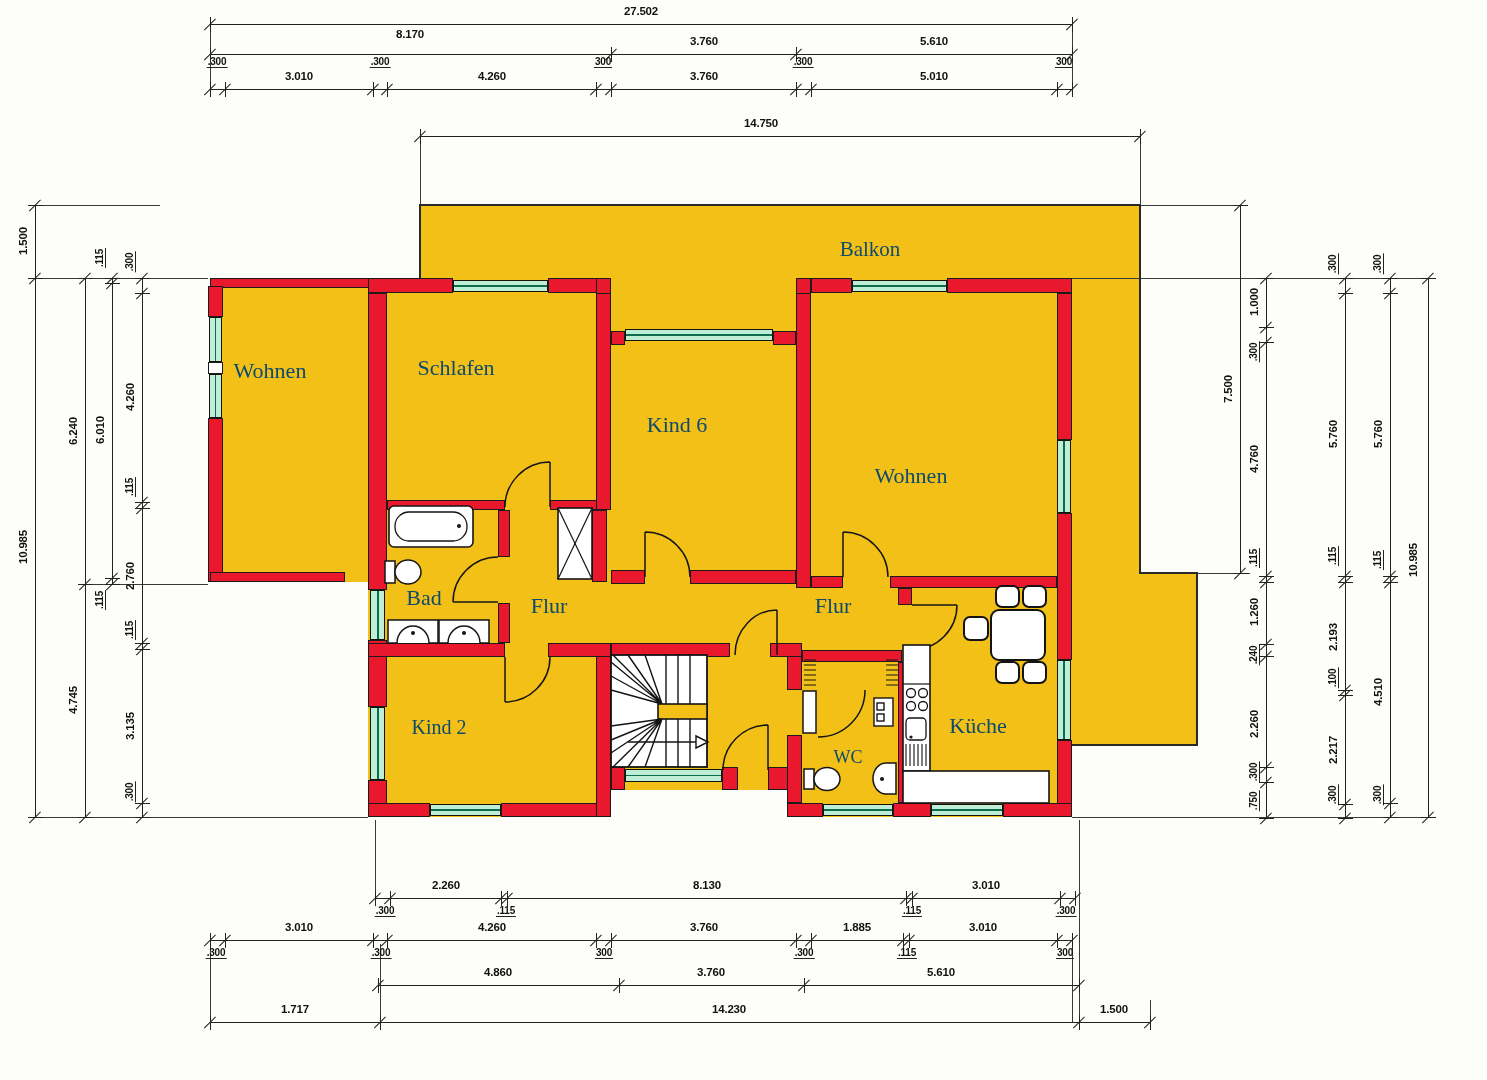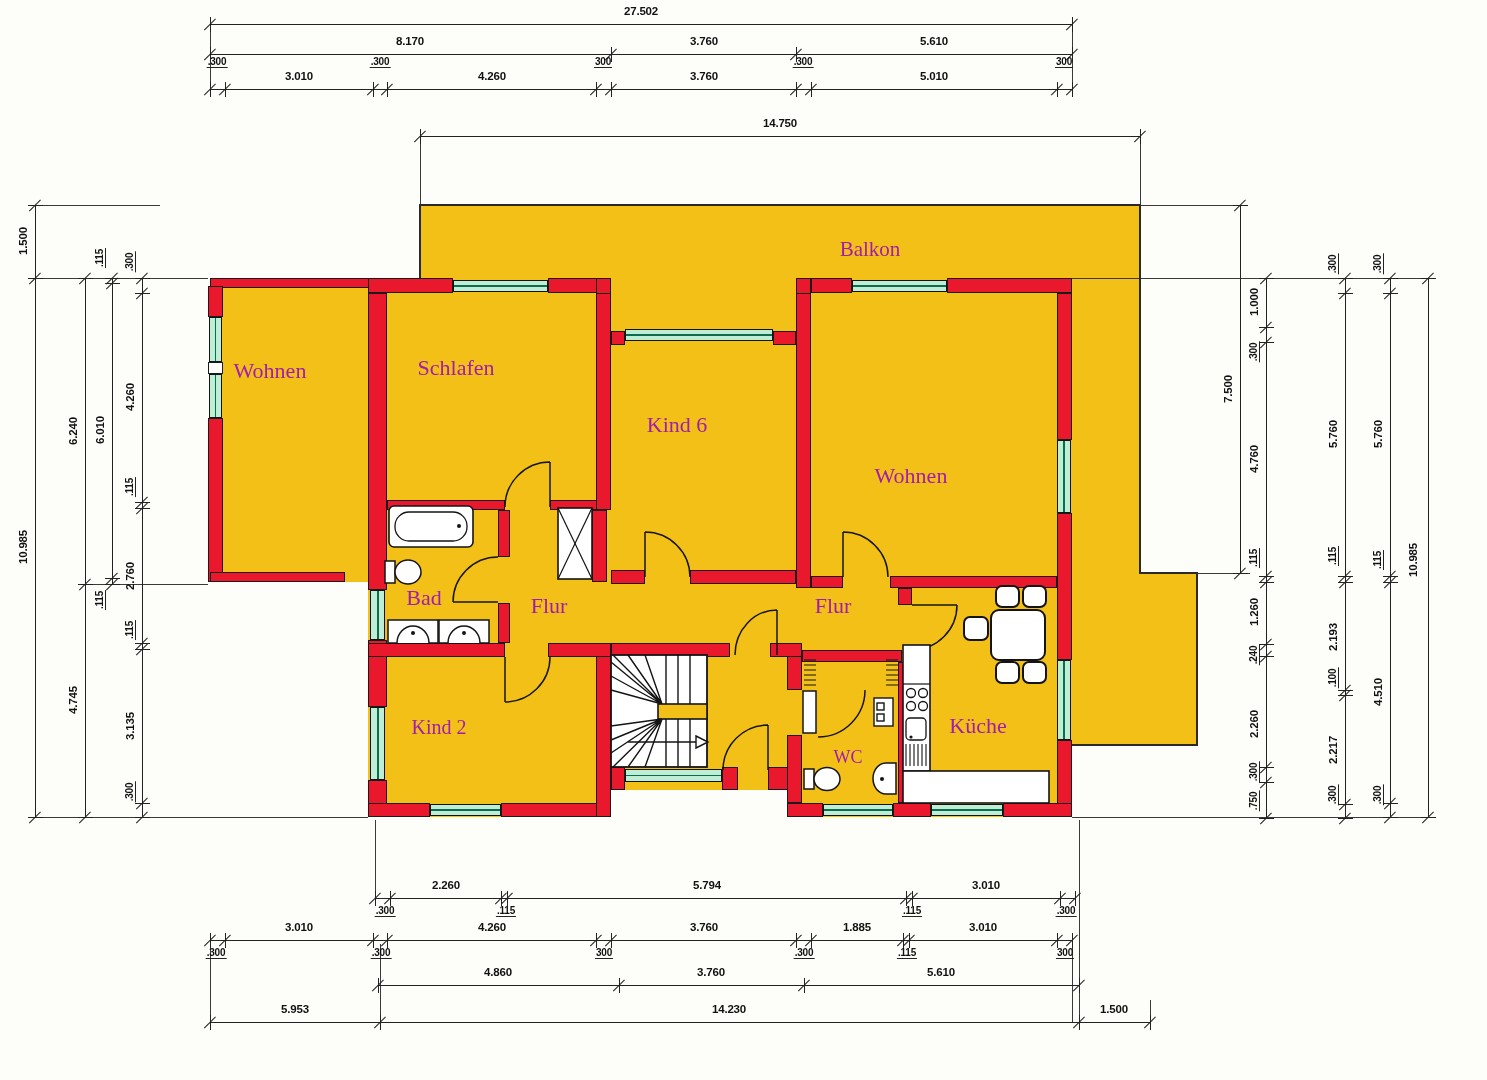--- a/index.html
+++ b/index.html
@@ -13,21 +13,21 @@
   .winv{position:absolute;background:#bfeed6;border:1px solid #14140f;box-sizing:border-box;
         background-image:linear-gradient(90deg,transparent 44%,#0d6b4e 44%,#0d6b4e 58%,transparent 58%);}
   .dline{position:absolute;background:#222;}
   .xline{position:absolute;background:#3a3a3a;}
   .tickbar{position:absolute;background:#222;}
   .tickslash{position:absolute;background:#222;transform:rotate(-45deg);}
   .dlabel{position:absolute;font-size:11.5px;font-weight:600;color:#111;letter-spacing:-0.2px;
           transform:translate(-50%,-50%);white-space:nowrap;}
   .dlabel.small{font-size:10px;border-bottom:1px solid #222;padding:0 1px;}
   .dlabel.vert{transform:translate(-50%,-50%) rotate(-90deg);}
-  .room-label{position:absolute;font-family:"Liberation Serif",serif;color:#a21caf;
+  .room-label{position:absolute;font-family:"Liberation Serif",serif;color:#0c4a6e;
               transform:translate(-50%,-50%);white-space:nowrap;}
   #title{position:absolute;left:1185px;top:52px;width:290px;text-align:center;
          font-family:"Liberation Serif",serif;font-size:49px;color:#2d2d2d;}
   svg{position:absolute;left:0;top:0;}
 </style>
 </head>
 <body>
 
 <div id="canvas">
 
@@ -138,21 +138,21 @@
       <div class="dlabel" style="left: 641px; top: 11px;">27.502</div>
       <div class="dline" style="left: 210px; top: 54px; width: 862px; height: 1.3px;"></div>
       <div class="tickbar" style="left: 210px; top: 47px; width: 1.2px; height: 15px;"></div>
       <div class="tickslash" style="left: 202px; top: 54px; width: 16px; height: 1.3px;"></div>
       <div class="tickbar" style="left: 611px; top: 47px; width: 1.2px; height: 15px;"></div>
       <div class="tickslash" style="left: 603px; top: 54px; width: 16px; height: 1.3px;"></div>
       <div class="tickbar" style="left: 796px; top: 47px; width: 1.2px; height: 15px;"></div>
       <div class="tickslash" style="left: 788px; top: 54px; width: 16px; height: 1.3px;"></div>
       <div class="tickbar" style="left: 1072px; top: 47px; width: 1.2px; height: 15px;"></div>
       <div class="tickslash" style="left: 1064px; top: 54px; width: 16px; height: 1.3px;"></div>
-      <div class="dlabel" style="left: 410px; top: 41px;">8.170</div>
+      <div class="dlabel" style="left: 410px; top: 34px;">8.170</div>
       <div class="dlabel" style="left: 704px; top: 41px;">3.760</div>
       <div class="dlabel" style="left: 934px; top: 41px;">5.610</div>
       <div class="dline" style="left: 210px; top: 89px; width: 862px; height: 1.3px;"></div>
       <div class="tickbar" style="left: 210px; top: 82px; width: 1.2px; height: 15px;"></div>
       <div class="tickslash" style="left: 202px; top: 89px; width: 16px; height: 1.3px;"></div>
       <div class="tickbar" style="left: 225px; top: 82px; width: 1.2px; height: 15px;"></div>
       <div class="tickslash" style="left: 217px; top: 89px; width: 16px; height: 1.3px;"></div>
       <div class="tickbar" style="left: 373px; top: 82px; width: 1.2px; height: 15px;"></div>
       <div class="tickslash" style="left: 365px; top: 89px; width: 16px; height: 1.3px;"></div>
       <div class="tickbar" style="left: 387px; top: 82px; width: 1.2px; height: 15px;"></div>
@@ -176,40 +176,40 @@
       <div class="dlabel small" style="left: 603px; top: 62px;">300</div>
       <div class="dlabel" style="left: 704px; top: 76px;">3.760</div>
       <div class="dlabel small" style="left: 803px; top: 62px;">.300</div>
       <div class="dlabel" style="left: 934px; top: 76px;">5.010</div>
       <div class="dlabel small" style="left: 1064px; top: 62px;">300</div>
       <div class="dline" style="left: 420px; top: 136px; width: 720px; height: 1.3px;"></div>
       <div class="tickbar" style="left: 420px; top: 129px; width: 1.2px; height: 15px;"></div>
       <div class="tickslash" style="left: 412px; top: 136px; width: 16px; height: 1.3px;"></div>
       <div class="tickbar" style="left: 1140px; top: 129px; width: 1.2px; height: 15px;"></div>
       <div class="tickslash" style="left: 1132px; top: 136px; width: 16px; height: 1.3px;"></div>
-      <div class="dlabel" style="left: 780px; top: 123px;">14.750</div>
+      <div class="dlabel" style="left: 761px; top: 123px;">14.750</div>
       <div class="dline" style="left: 375px; top: 898px; width: 700px; height: 1.3px;"></div>
       <div class="tickbar" style="left: 375px; top: 891px; width: 1.2px; height: 15px;"></div>
       <div class="tickslash" style="left: 367px; top: 898px; width: 16px; height: 1.3px;"></div>
       <div class="tickbar" style="left: 390px; top: 891px; width: 1.2px; height: 15px;"></div>
       <div class="tickslash" style="left: 382px; top: 898px; width: 16px; height: 1.3px;"></div>
       <div class="tickbar" style="left: 501px; top: 891px; width: 1.2px; height: 15px;"></div>
       <div class="tickslash" style="left: 493px; top: 898px; width: 16px; height: 1.3px;"></div>
       <div class="tickbar" style="left: 507px; top: 891px; width: 1.2px; height: 15px;"></div>
       <div class="tickslash" style="left: 499px; top: 898px; width: 16px; height: 1.3px;"></div>
       <div class="tickbar" style="left: 906px; top: 891px; width: 1.2px; height: 15px;"></div>
       <div class="tickslash" style="left: 898px; top: 898px; width: 16px; height: 1.3px;"></div>
       <div class="tickbar" style="left: 912px; top: 891px; width: 1.2px; height: 15px;"></div>
       <div class="tickslash" style="left: 904px; top: 898px; width: 16px; height: 1.3px;"></div>
       <div class="tickbar" style="left: 1060px; top: 891px; width: 1.2px; height: 15px;"></div>
       <div class="tickslash" style="left: 1052px; top: 898px; width: 16px; height: 1.3px;"></div>
       <div class="tickbar" style="left: 1075px; top: 891px; width: 1.2px; height: 15px;"></div>
       <div class="tickslash" style="left: 1067px; top: 898px; width: 16px; height: 1.3px;"></div>
       <div class="dlabel" style="left: 446px; top: 885px;">2.260</div>
-      <div class="dlabel" style="left: 707px; top: 885px;">5.794</div>
+      <div class="dlabel" style="left: 707px; top: 885px;">8.130</div>
       <div class="dlabel" style="left: 986px; top: 885px;">3.010</div>
       <div class="dlabel small" style="left: 385px; top: 911px;">.300</div>
       <div class="dlabel small" style="left: 506px; top: 911px;">.115</div>
       <div class="dlabel small" style="left: 912px; top: 911px;">.115</div>
       <div class="dlabel small" style="left: 1066px; top: 911px;">.300</div>
       <div class="dline" style="left: 210px; top: 940px; width: 862px; height: 1.3px;"></div>
       <div class="tickbar" style="left: 210px; top: 933px; width: 1.2px; height: 15px;"></div>
       <div class="tickslash" style="left: 202px; top: 940px; width: 16px; height: 1.3px;"></div>
       <div class="tickbar" style="left: 225px; top: 933px; width: 1.2px; height: 15px;"></div>
       <div class="tickslash" style="left: 217px; top: 940px; width: 16px; height: 1.3px;"></div>
@@ -258,21 +258,21 @@
       <div class="dlabel" style="left: 941px; top: 972px;">5.610</div>
       <div class="dline" style="left: 210px; top: 1022px; width: 940px; height: 1.3px;"></div>
       <div class="tickbar" style="left: 210px; top: 1015px; width: 1.2px; height: 15px;"></div>
       <div class="tickslash" style="left: 202px; top: 1022px; width: 16px; height: 1.3px;"></div>
       <div class="tickbar" style="left: 380px; top: 1015px; width: 1.2px; height: 15px;"></div>
       <div class="tickslash" style="left: 372px; top: 1022px; width: 16px; height: 1.3px;"></div>
       <div class="tickbar" style="left: 1079px; top: 1015px; width: 1.2px; height: 15px;"></div>
       <div class="tickslash" style="left: 1071px; top: 1022px; width: 16px; height: 1.3px;"></div>
       <div class="tickbar" style="left: 1150px; top: 1015px; width: 1.2px; height: 15px;"></div>
       <div class="tickslash" style="left: 1142px; top: 1022px; width: 16px; height: 1.3px;"></div>
-      <div class="dlabel" style="left: 295px; top: 1009px;">5.953</div>
+      <div class="dlabel" style="left: 295px; top: 1009px;">1.717</div>
       <div class="dlabel" style="left: 729px; top: 1009px;">14.230</div>
       <div class="dlabel" style="left: 1114px; top: 1009px;">1.500</div>
       <div class="dline" style="left: 35px; top: 205px; width: 1.3px; height: 612px;"></div>
       <div class="tickbar" style="left: 28px; top: 205px; width: 15px; height: 1.2px;"></div>
       <div class="tickslash" style="left: 27px; top: 205px; width: 16px; height: 1.3px;"></div>
       <div class="tickbar" style="left: 28px; top: 278px; width: 15px; height: 1.2px;"></div>
       <div class="tickslash" style="left: 27px; top: 278px; width: 16px; height: 1.3px;"></div>
       <div class="tickbar" style="left: 28px; top: 817px; width: 15px; height: 1.2px;"></div>
       <div class="tickslash" style="left: 27px; top: 817px; width: 16px; height: 1.3px;"></div>
       <div class="dlabel vert" style="left: 23px; top: 241px;">1.500</div>

